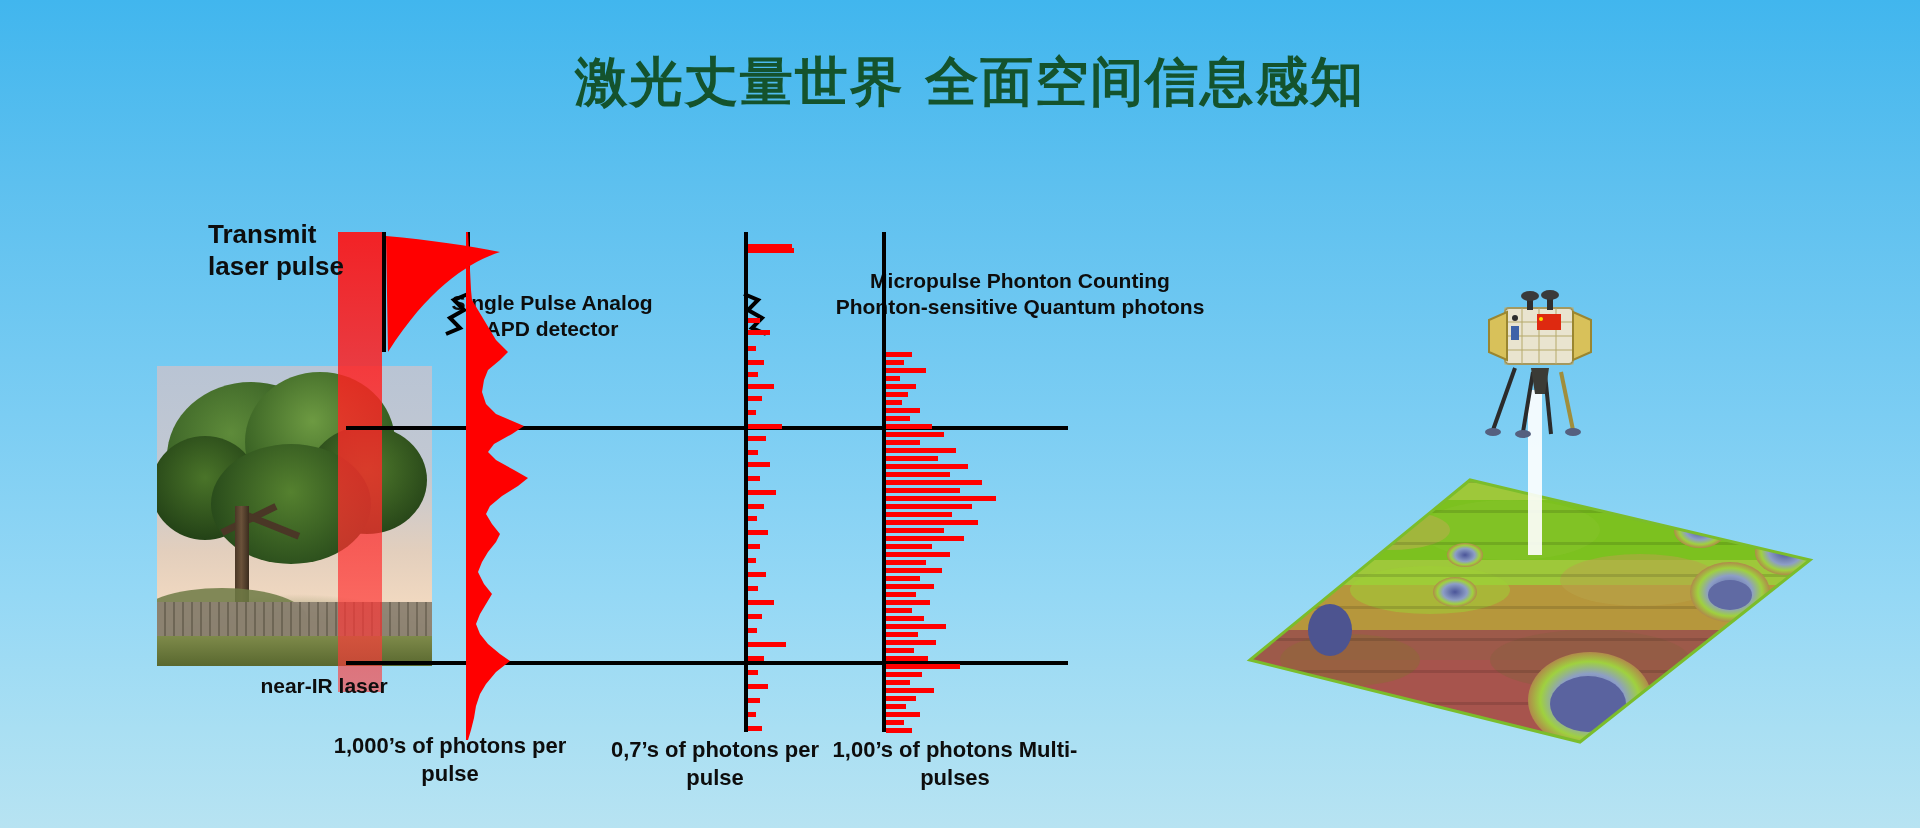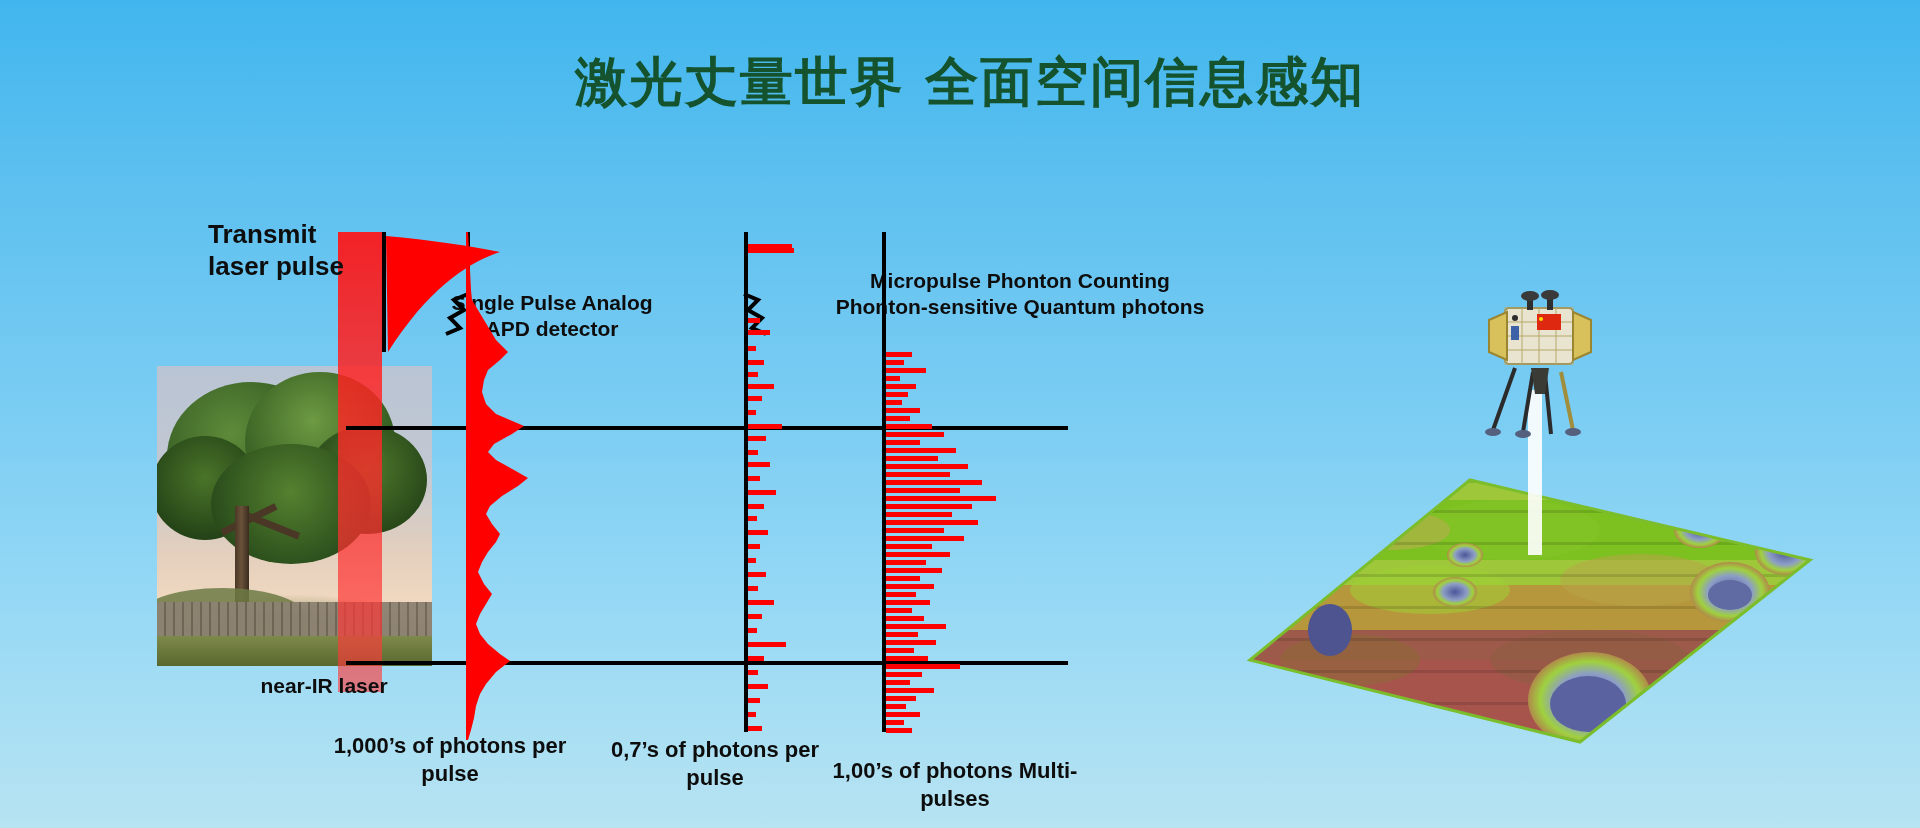--- a/index.html
+++ b/index.html
@@ -26,21 +26,21 @@
   .lbl{position:absolute;color:#0d0d0d;font-weight:bold;line-height:1.22;white-space:pre-line;}
 
   #transmit-label{left:208px;top:219px;width:170px;text-align:left;font-size:26px;}
   #near-ir-label{left:214px;top:673px;width:220px;text-align:center;font-size:21px;}
   #apd-label{left:392px;top:290px;width:320px;text-align:center;font-size:21px;}
   #micro-label{left:790px;top:268px;width:460px;text-align:center;font-size:21px;}
 
   .axis-cap{position:absolute;text-align:center;font-size:22px;font-weight:bold;color:#0d0d0d;line-height:1.25;}
   #cap-a{left:310px;top:732px;width:280px;}
   #cap-b{left:580px;top:736px;width:270px;}
-  #cap-c{left:810px;top:736px;width:290px;margin-top:21px;}
+  #cap-c{left:810px;top:736px;width:290px;}
 
   
   #photo{
     position:absolute;left:157px;top:366px;width:275px;height:300px;
     background:
       
       radial-gradient(120% 60% at 50% 118%, #b9a98a 0%, #a89b7c 28%, #8f9468 55%, transparent 70%),
       
       linear-gradient(180deg,#b9c4d4 0%, #c2c8d2 34%, #e3cfbd 62%, #f0d8c0 78%, #cfc3a2 92%, #97a070 100%);
     overflow:hidden;

